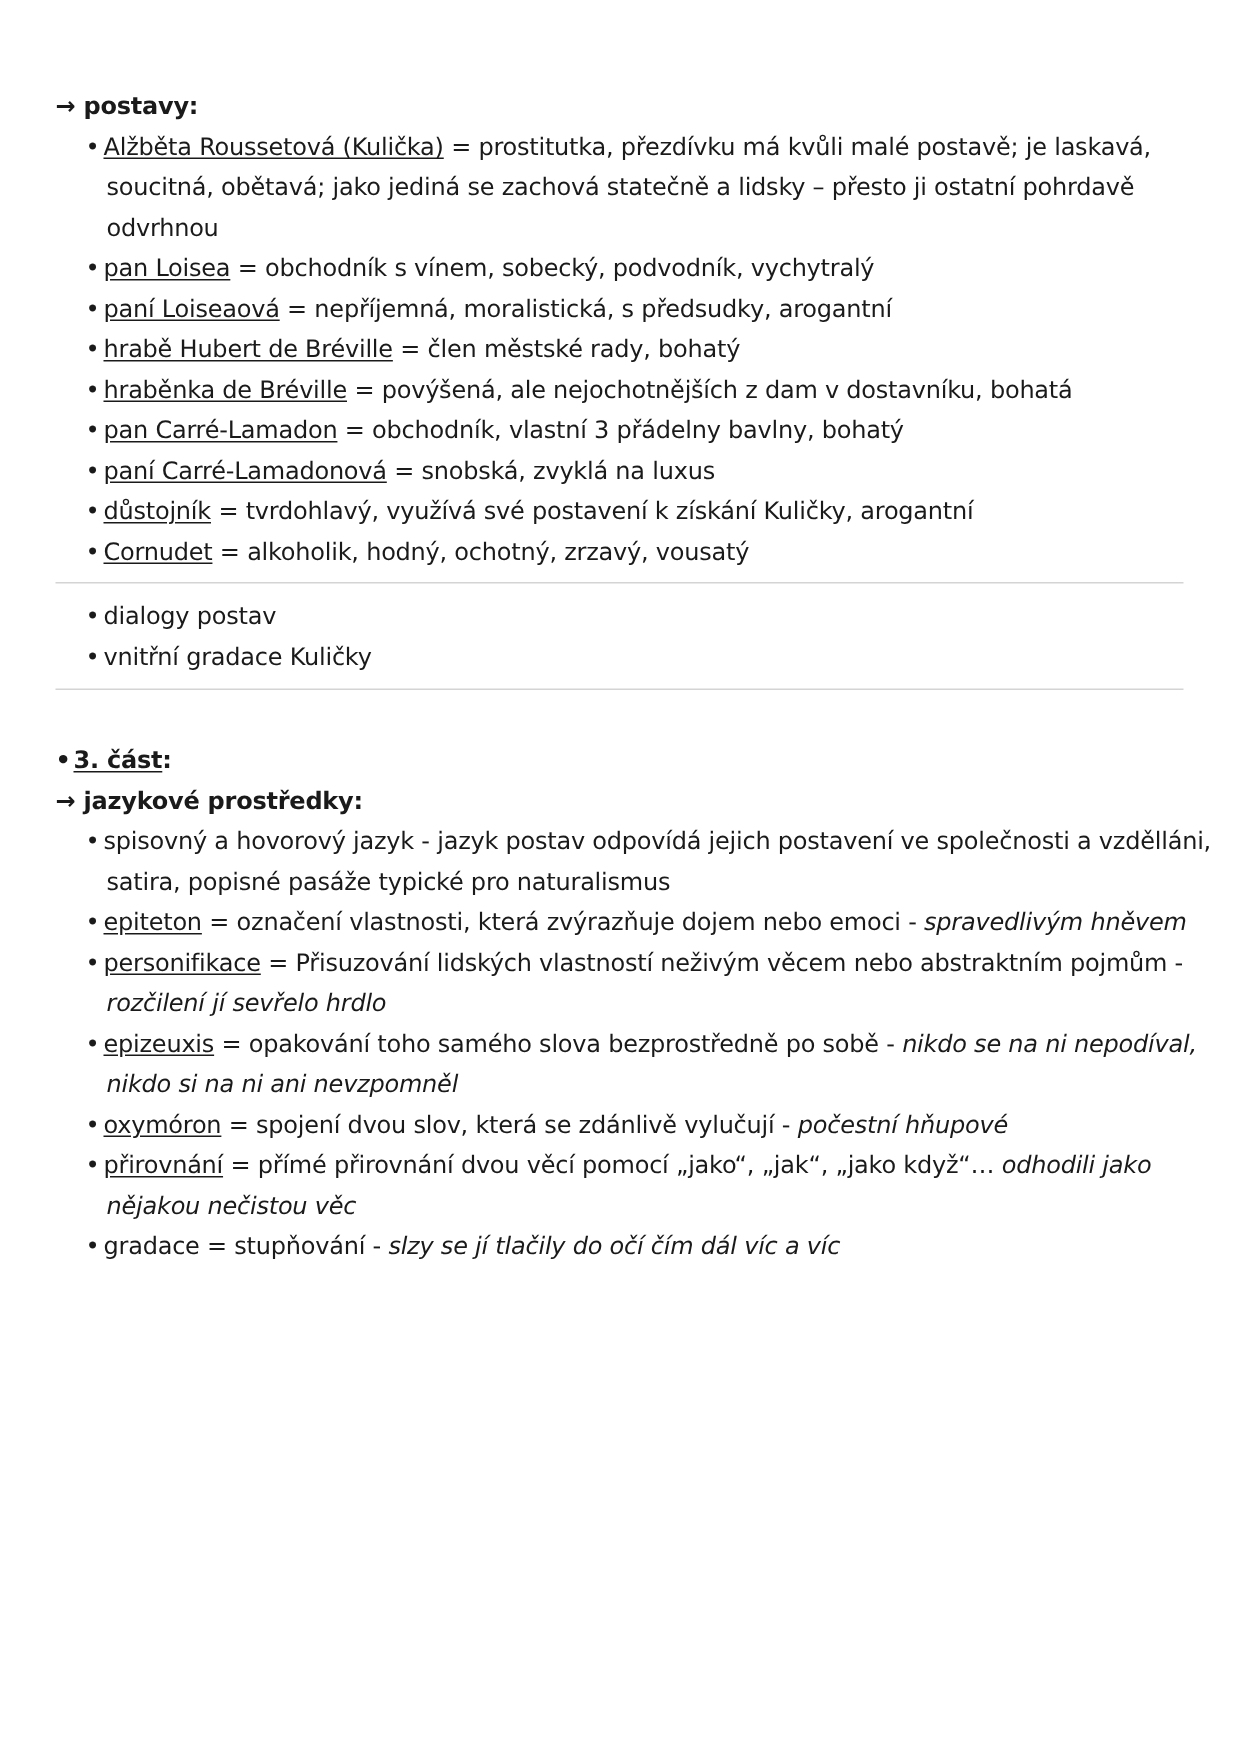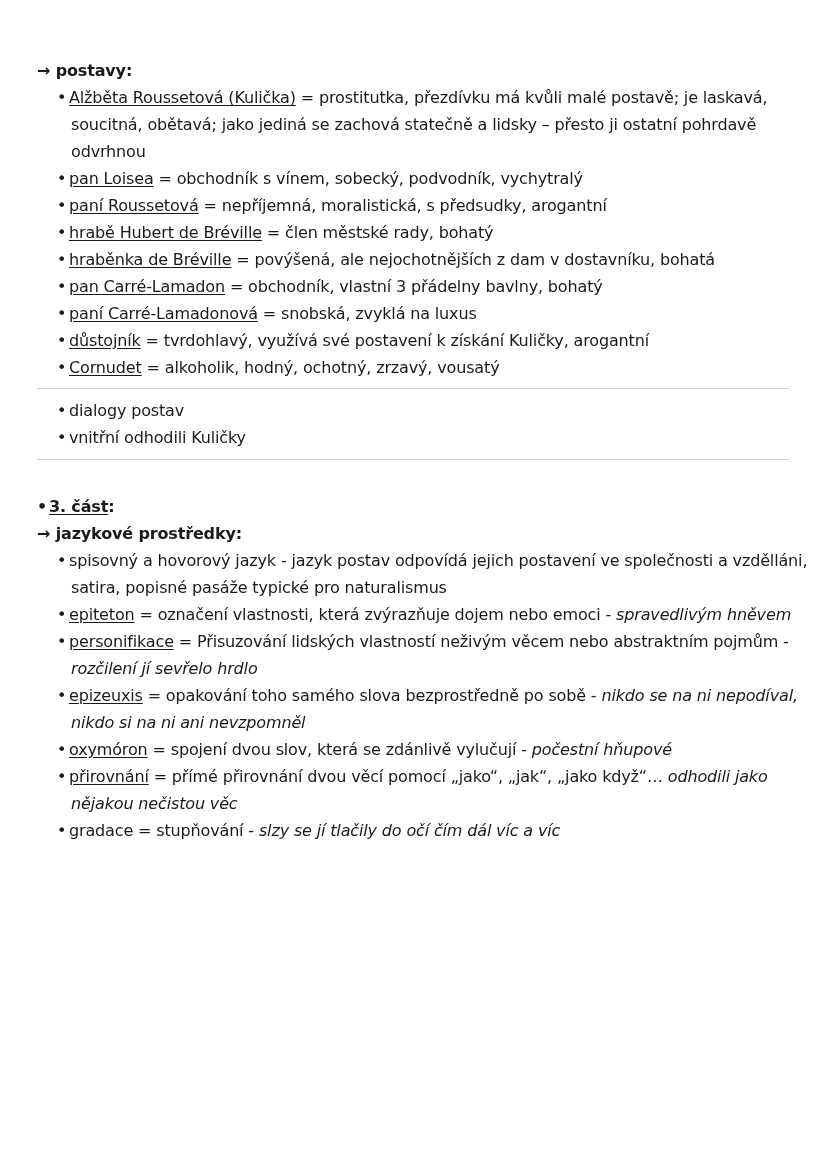--- a/index.html
+++ b/index.html
@@ -61,34 +61,34 @@
 
   <div class="heading">→ postavy:</div>
 
   <div>
     <div class="line"><span class="bullet">•</span><span class="u">Alžběta Roussetová (Kulička)</span><span> = prostitutka, přezdívku má kvůli malé postavě; je laskavá,</span></div>
     <div class="line cont">soucitná, obětavá; jako jediná se zachová statečně a lidsky – přesto ji ostatní pohrdavě</div>
     <div class="line cont">odvrhnou</div>
   </div>
 
   <div class="line"><span class="bullet">•</span><span class="u">pan Loisea</span><span> = obchodník s vínem, sobecký, podvodník, vychytralý</span></div>
-  <div class="line"><span class="bullet">•</span><span class="u">paní Roussetová</span><span> = nepříjemná, moralistická, s předsudky, arogantní</span></div>
+  <div class="line"><span class="bullet">•</span><span class="u">paní Loiseaová</span><span> = nepříjemná, moralistická, s předsudky, arogantní</span></div>
   <div class="line"><span class="bullet">•</span><span class="u">hrabě Hubert de Bréville</span><span> = člen městské rady, bohatý</span></div>
   <div class="line"><span class="bullet">•</span><span class="u">hraběnka de Bréville</span><span> =  povýšená, ale nejochotnějších z dam v dostavníku, bohatá</span></div>
   <div class="line"><span class="bullet">•</span><span class="u">pan Carré-Lamadon</span><span> = obchodník, vlastní 3 přádelny bavlny, bohatý</span></div>
   <div class="line"><span class="bullet">•</span><span class="u">paní Carré-Lamadonová</span><span> = snobská, zvyklá na luxus</span></div>
   <div class="line"><span class="bullet">•</span><span class="u">důstojník</span><span> = tvrdohlavý, využívá své postavení k získání Kuličky, arogantní</span></div>
   <div class="line"><span class="bullet">•</span><span class="u">Cornudet</span><span> = alkoholik, hodný, ochotný, zrzavý, vousatý</span></div>
 
   <div class="gap-before-rule1"></div>
   <div class="rule"></div>
   <div class="gap-after-rule1"></div>
 
   <div class="line"><span class="bullet">•</span><span>dialogy postav</span></div>
-  <div class="line"><span class="bullet">•</span><span>vnitřní odhodili Kuličky</span></div>
+  <div class="line"><span class="bullet">•</span><span>vnitřní gradace Kuličky</span></div>
 
   <div class="gap-before-rule2"></div>
   <div class="rule"></div>
   <div class="gap-after-rule2"></div>
 
   <div class="heading"><span class="bullet">•</span><span class="u">3. část</span><span>:</span></div>
   <div class="heading">→ jazykové prostředky:</div>
 
   <div>
     <div class="line"><span class="bullet">•</span><span>spisovný a hovorový jazyk - jazyk postav odpovídá jejich postavení ve společnosti a vzdělláni,</span></div>

